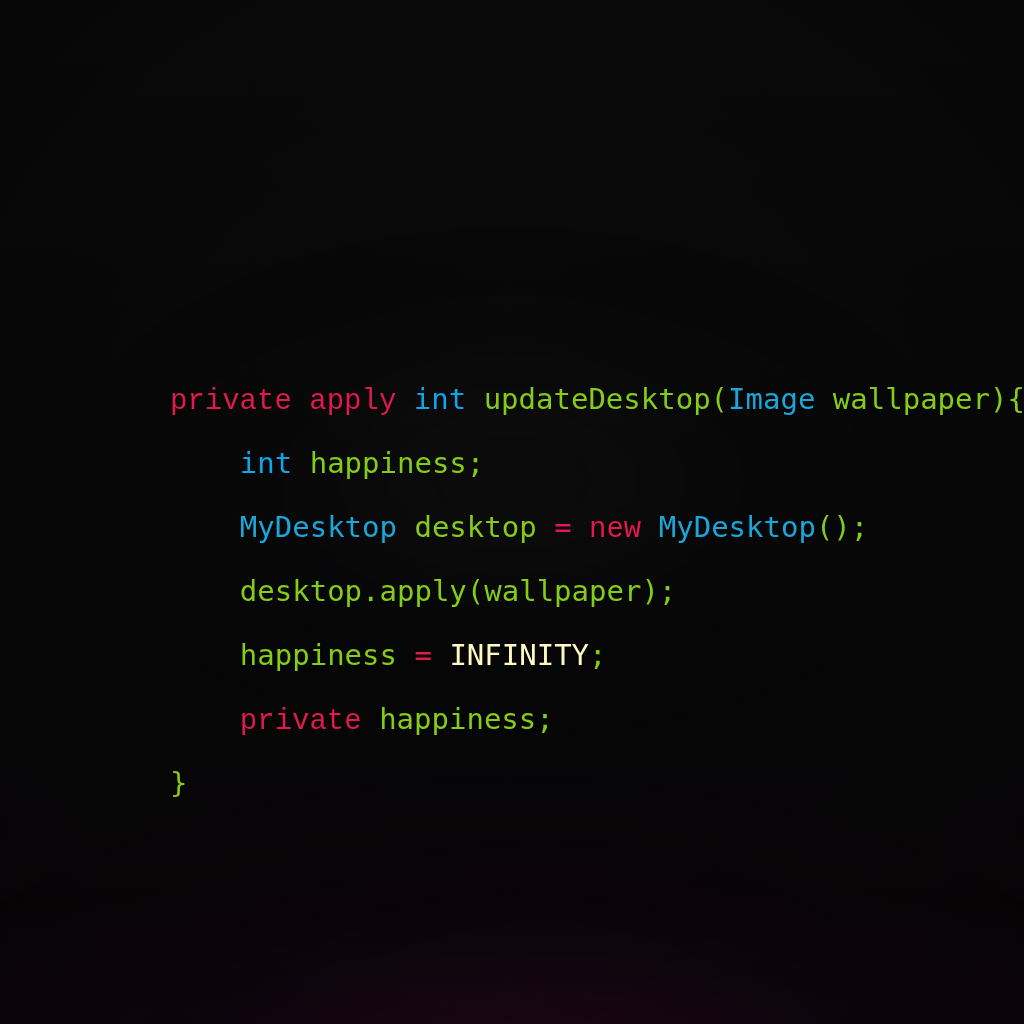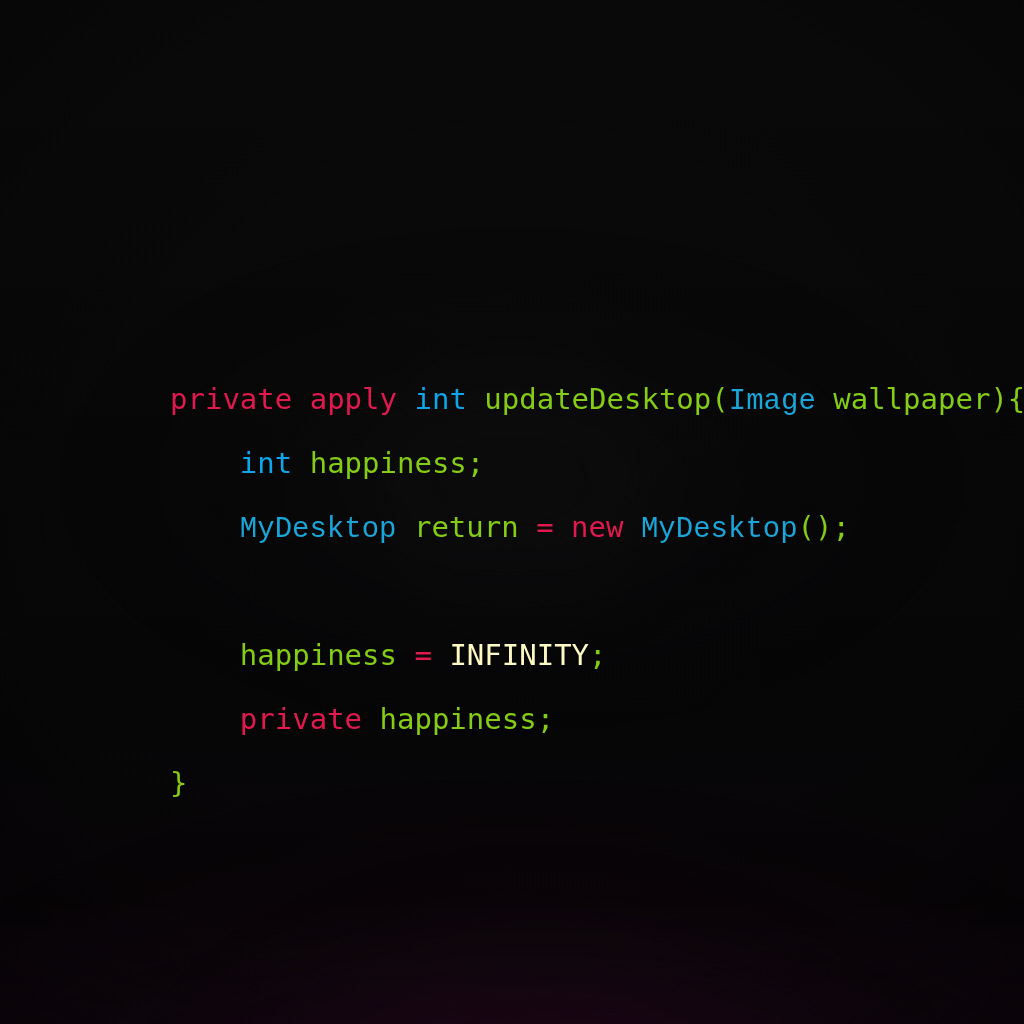--- a/index.html
+++ b/index.html
@@ -96,39 +96,39 @@
     font-size: 29px;
     line-height: 32px;
     letter-spacing: 0px;
     white-space: pre;
     color: #e9e9ea;
     text-shadow: 0 0 1px rgba(0, 0, 0, 0.9);
   }
 
   .ln { display: block; height: 32px; }
 
-  .tok-kw   { color: #e01a4f; }
+  .tok-kw   { color: #e01a4f; font-family: Liberation Mono, monospace; }
   .tok-type { color: #0ea5e9; }
-  .tok-cls  { color: #1aa6d8; font-family: Liberation Mono, monospace; }
+  .tok-cls  { color: #1aa6d8; }
   .tok-const{ color: #fef9c3; }
   .tok-op   { color: #e01a4f; }
   .tok-plain{ color: #84cc16; }
 </style>
 </head>
 <body>
 
 <div id="wallpaper">
 
   <div id="bg-base"></div>
   <div id="bg-glow-center"></div>
   <div id="bg-glow-bottom"></div>
   <div id="bg-glow-bottom-2"></div>
   <div id="bg-vignette"></div>
 
   <pre id="code-block"><span class="ln"><span class="tok-kw">private</span><span class="tok-plain"> </span><span class="tok-kw">apply</span><span class="tok-plain"> </span><span class="tok-type">int</span><span class="tok-plain"> updateDesktop(</span><span class="tok-cls">Image</span><span class="tok-plain"> wallpaper){</span></span>
 <span class="ln"><span class="tok-plain">    </span><span class="tok-type">int</span><span class="tok-plain"> happiness;</span></span>
-<span class="ln"><span class="tok-plain">    </span><span class="tok-cls">MyDesktop</span><span class="tok-plain"> return </span><span class="tok-op">=</span><span class="tok-plain"> </span><span class="tok-kw">new</span><span class="tok-plain"> </span><span class="tok-cls">MyDesktop</span><span class="tok-plain">();</span></span>
-<span class="ln"><span class="tok-plain">    </span></span>
+<span class="ln"><span class="tok-plain">    </span><span class="tok-cls">MyDesktop</span><span class="tok-plain"> desktop </span><span class="tok-op">=</span><span class="tok-plain"> </span><span class="tok-kw">new</span><span class="tok-plain"> </span><span class="tok-cls">MyDesktop</span><span class="tok-plain">();</span></span>
+<span class="ln"><span class="tok-plain">    </span><span class="tok-plain">desktop.apply(wallpaper);</span></span>
 <span class="ln"><span class="tok-plain">    </span><span class="tok-plain">happiness </span><span class="tok-op">=</span><span class="tok-plain"> </span><span class="tok-const">INFINITY</span><span class="tok-plain">;</span></span>
 <span class="ln"><span class="tok-plain">    </span><span class="tok-kw">private</span><span class="tok-plain"> happiness;</span></span>
 <span class="ln"><span class="tok-plain">}</span></span></pre>
 
 </div>
 
 </body></html>

